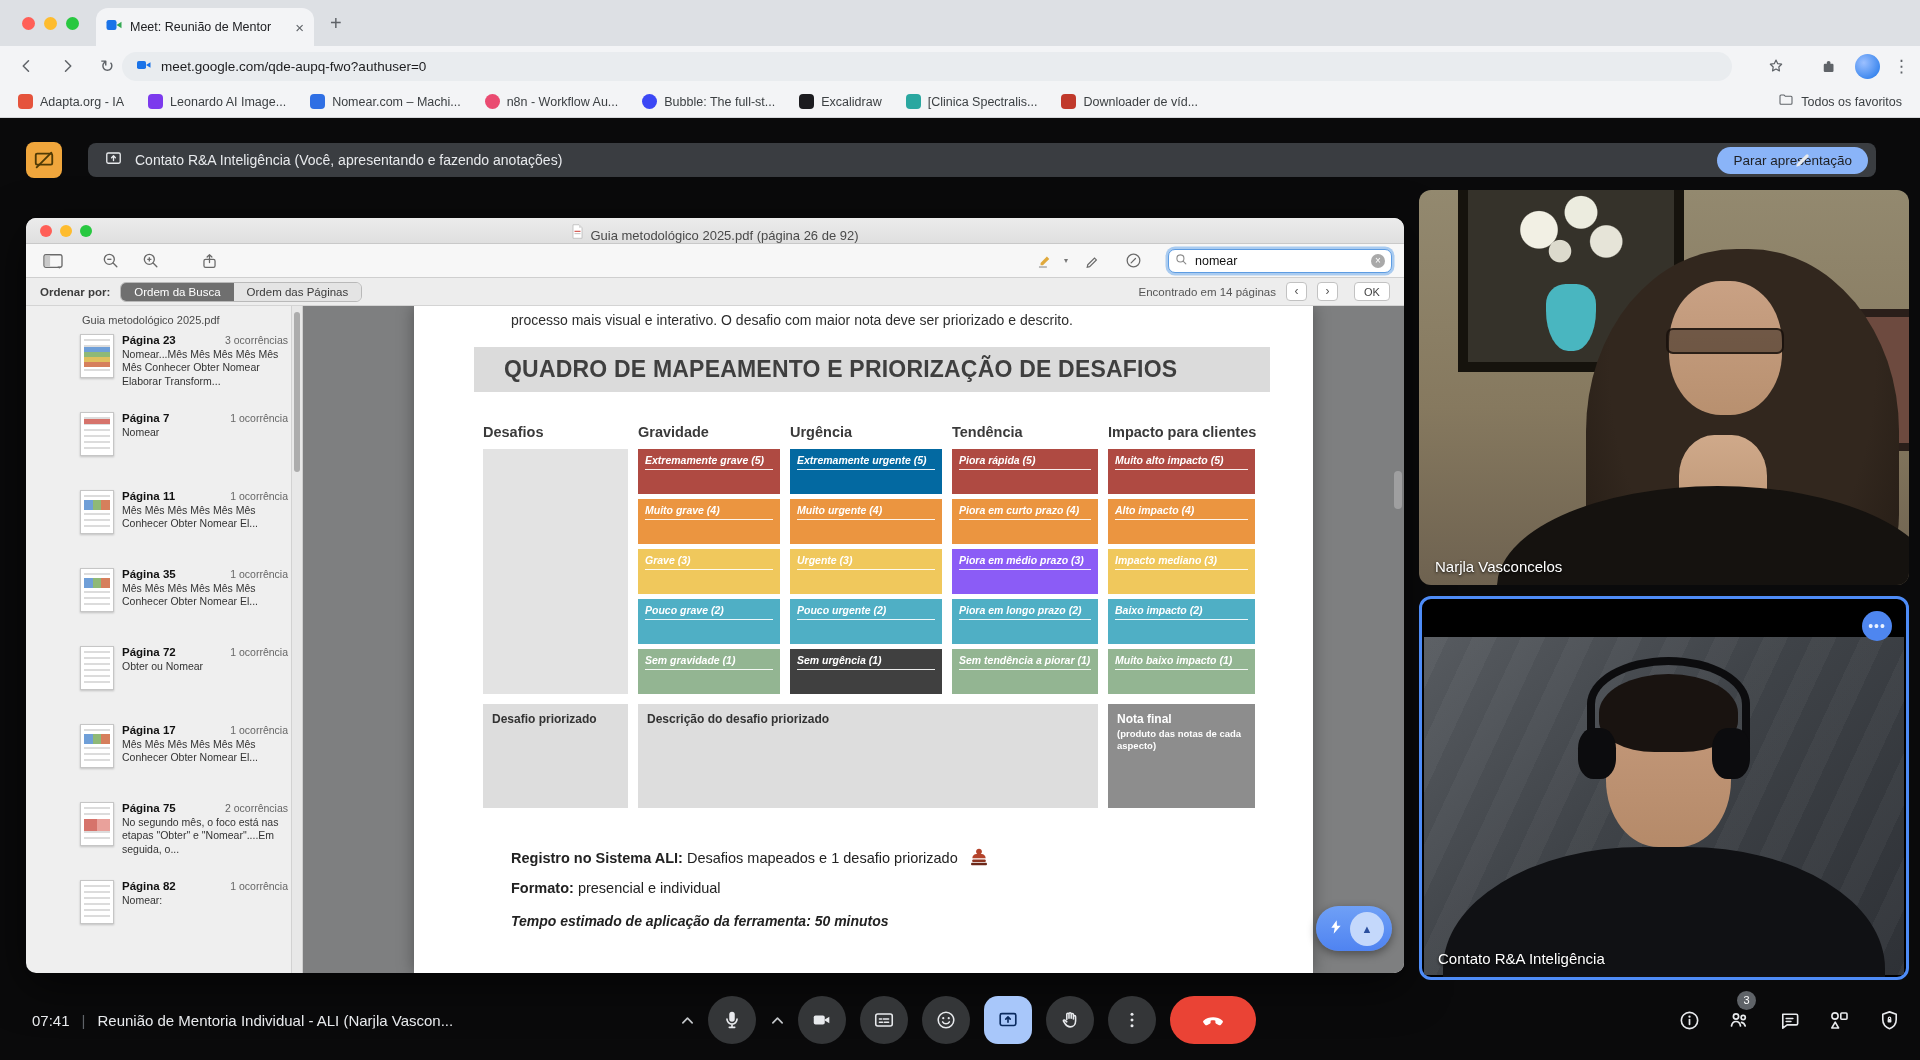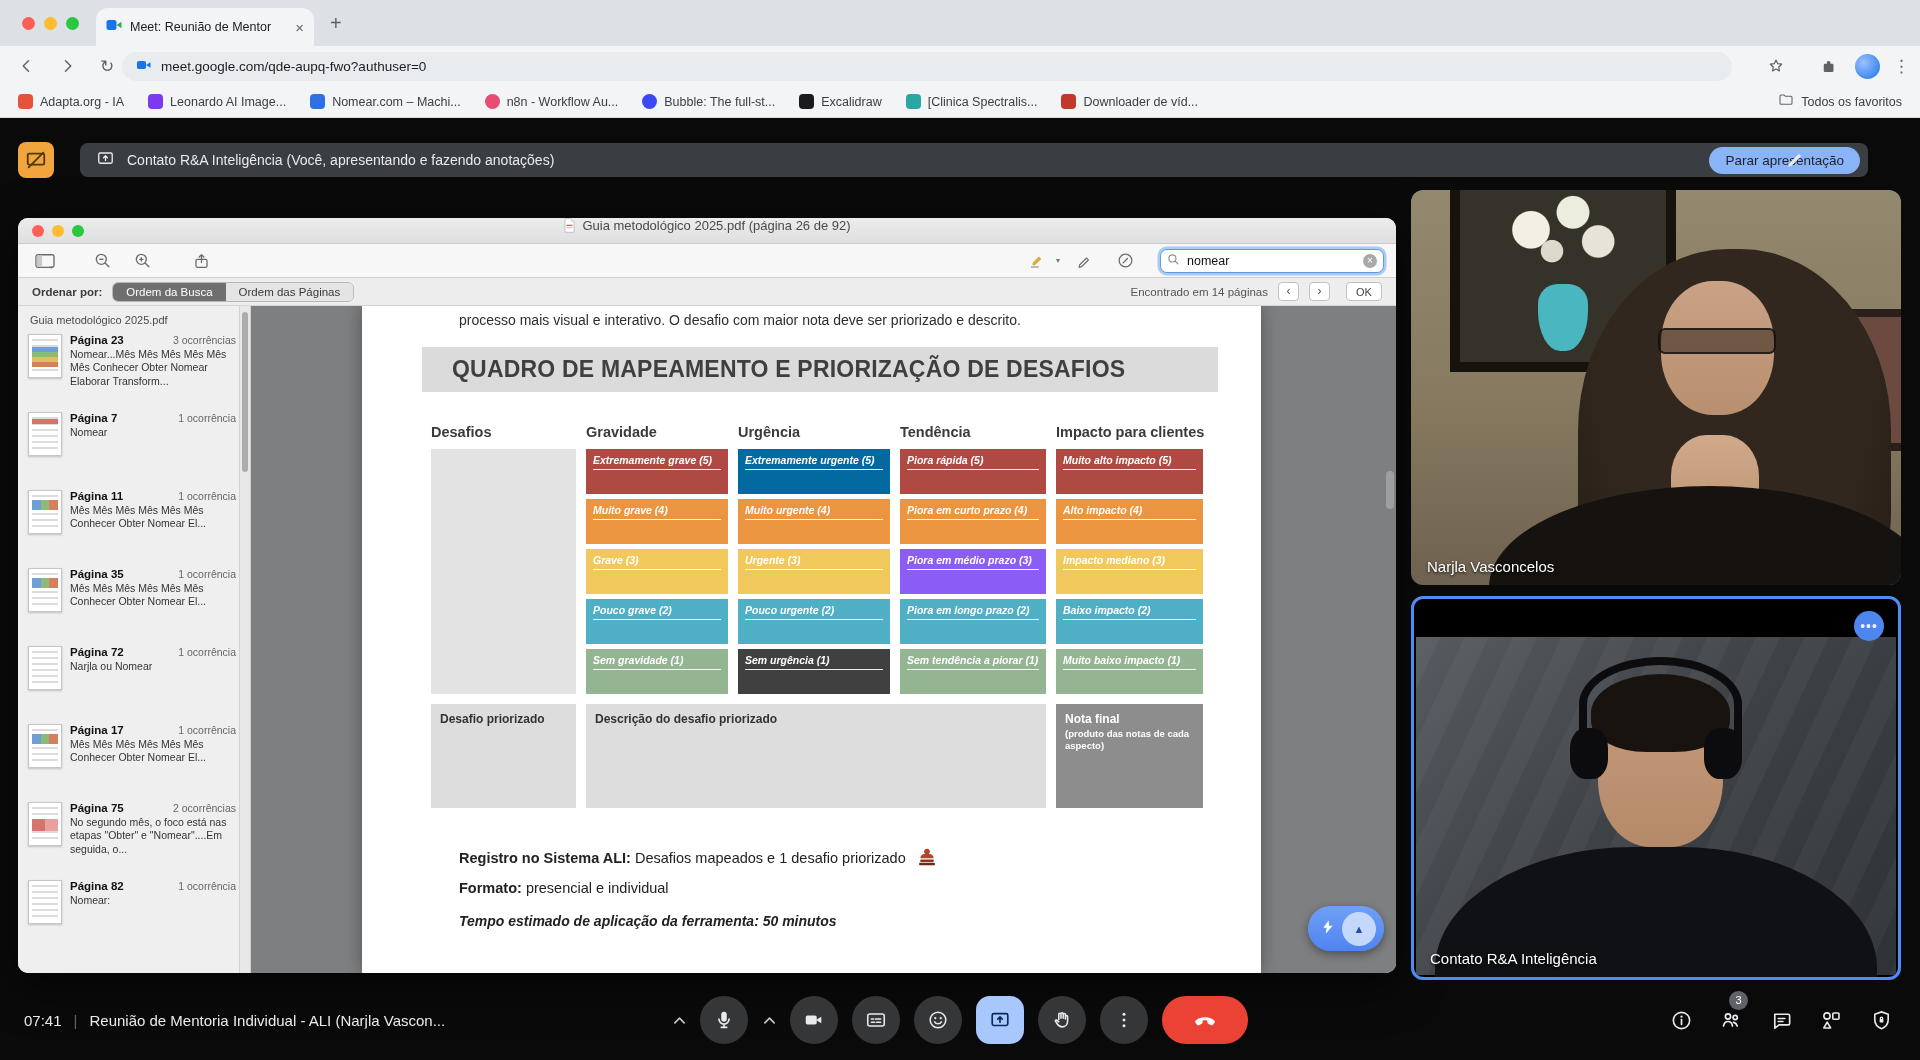--- a/index.html
+++ b/index.html
@@ -30,31 +30,31 @@
 
   
   .bookmarks{position:absolute;left:0;top:86px;width:1920px;height:32px;background:#f3f4f6;border-bottom:1px solid #d6d8db;display:flex;align-items:center;padding:0 18px;gap:24px;}
   .bm-item{display:flex;align-items:center;gap:7px;font-size:12.5px;color:#3c4043;white-space:nowrap;}
   .bm-fav{width:15px;height:15px;border-radius:4px;flex:none;}
   .f0{background:#e5533c;} .f1{background:#7c3aed;} .f2{background:#2f6fe4;} .f3{background:#ea4b71;border-radius:50%;}
   .f4{background:#3b47f5;border-radius:50%;} .f5{background:#1b1b1f;} .f6{background:#2aa7a0;} .f7{background:#c0392b;}
   .bm-all{margin-left:auto;display:flex;align-items:center;gap:7px;font-size:12.5px;color:#3c4043;}
 
   
-  .meet{position:absolute;left:0;top:118px;width:1828px;height:942px;background:#0a0a0b;}
+  .meet{position:absolute;left:8px;top:118px;width:1828px;height:942px;background:#0a0a0b;}
 
   .banner-icon{position:absolute;left:18px;top:24px;width:36px;height:36px;background:#f0a63c;border-radius:8px;display:grid;place-items:center;}
   .banner-bar{position:absolute;left:80px;top:25px;width:1788px;height:34px;background:#3a3d41;border-radius:8px;display:flex;align-items:center;padding:0 8px 0 16px;gap:12px;}
   .banner-text{font-size:14px;color:#e8eaed;white-space:nowrap;overflow:hidden;text-overflow:ellipsis;flex:1;}
   .stop-btn{height:27px;padding:0 16px;border-radius:14px;background:#8ab4f8;color:#1f2023;font-size:13.5px;font-weight:500;}
   .banner-pen{position:absolute;right:20px;top:29px;width:26px;height:26px;display:grid;place-items:center;}
 
   
   .pvw{position:absolute;left:18px;top:100px;width:1378px;height:755px;border-radius:10px;overflow:hidden;background:#efefef;box-shadow:0 12px 45px rgba(0,0,0,.6);}
-  .pvw-titlebar{position:relative;height:26px;background:linear-gradient(#ececec,#dfdfdf);border-bottom:1px solid #c9c9c9;display:flex;align-items:flex-start;justify-content:center;gap:6px;}
+  .pvw-titlebar{position:relative;height:26px;background:linear-gradient(#ececec,#dfdfdf);border-bottom:1px solid #c9c9c9;display:flex;align-items:flex-end;justify-content:center;gap:6px;}
   .pl{position:absolute;top:7px;width:12px;height:12px;border-radius:50%;}
   .pl-red{left:14px;background:#ff5f57;} .pl-yellow{left:34px;background:#febc2e;} .pl-green{left:54px;background:#28c840;}
   .pvw-title{font-size:13px;color:#4a4a4a;}
   .pvw-toolbar{height:34px;background:#f7f7f7;border-bottom:1px solid #cfcfcf;display:flex;align-items:center;padding:0 12px;gap:10px;}
   .tool-btn{width:30px;height:24px;display:grid;place-items:center;border-radius:5px;}
   .tool-gap{width:8px;}
   .tb-spacer{flex:1;}
   .caret-sm{font-size:8px;color:#777;margin-left:-6px;}
   .search-field{width:224px;height:24px;background:#fff;border:1px solid #5d9ce2;box-shadow:0 0 0 2.5px #a9cbf0;border-radius:7px;display:flex;align-items:center;padding:0 6px;gap:5px;margin-left:10px;}
   .search-input{border:none;outline:none;flex:1;font-size:12.5px;color:#111;background:transparent;min-width:0;}
@@ -63,21 +63,21 @@
   .sort-label{font-weight:bold;}
   .seg{display:flex;height:20px;border:1px solid #b9b9b9;border-radius:6px;overflow:hidden;}
   .seg-on{background:#6f6f6f;color:#fff;padding:0 13px;line-height:19px;font-size:11.5px;}
   .seg-off{background:#e4e4e4;color:#3a3a3a;padding:0 13px;line-height:19px;font-size:11.5px;}
   .found-text{margin-left:auto;color:#555;}
   .pg-btn{width:21px;height:19px;background:#fff;border:1px solid #c2c2c2;border-radius:4px;font-size:12px;color:#555;line-height:17px;text-align:center;}
   .ok-btn{width:36px;height:19px;background:#fff;border:1px solid #c2c2c2;border-radius:4px;font-size:11px;color:#444;margin-left:6px;}
   .pvw-body{position:absolute;left:0;top:88px;right:0;bottom:0;display:flex;}
 
   
-  .pvw-sidebar{position:relative;width:233px;flex:none;background:#efefef;border-right:1px solid #cfcfcf;padding:8px 14px 0 10px;}
+  .pvw-sidebar{position:relative;width:233px;flex:none;background:#efefef;border-right:1px solid #cfcfcf;padding:8px 14px 0 10px;margin-left:44px;}
   .sb-title{font-size:11px;color:#4a4a4a;margin:0 0 8px 2px;}
   .sb-item{display:flex;gap:8px;height:70px;margin-bottom:8px;}
   .sb-thumb{position:relative;width:34px;height:44px;background:#fff;border:1px solid #c6c6c6;box-shadow:0 1px 2px rgba(0,0,0,.2);flex:none;}
   .sb-thumb::before{content:"";position:absolute;left:3px;right:3px;top:4px;bottom:4px;background:repeating-linear-gradient(#dcdcdc 0 2px,transparent 2px 6px);}
   .sb-thumb::after{content:"";position:absolute;left:3px;right:3px;}
   .t1::after{top:12px;height:20px;background:linear-gradient(180deg,#6f9fd8 0 25%,#8fb977 25% 50%,#e0c05e 50% 75%,#d67f5c 75% 100%);}
   .t2::after{top:6px;height:5px;background:#d6736b;}
   .t3::after,.t4::after,.t6::after{top:9px;height:10px;background:linear-gradient(90deg,#6f9fd8 0 33%,#8fb977 33% 66%,#d67f5c 66% 100%);}
   .t7::after{top:16px;height:12px;background:linear-gradient(90deg,#d6736b 0 50%,#e9a19b 50% 100%);}
   .sb-text{flex:1;min-width:0;}
@@ -420,21 +420,21 @@
                 <div class="sb-snippet">Mês Mês Mês Mês Mês Mês Conhecer Obter Nomear El...</div>
               </div>
           </div>
           <div class="sb-item">
             <div class="sb-thumb t5"></div>
             <div class="sb-text">
                 <div class="sb-row">
                   <span class="sb-page">Página 72</span>
                   <span class="sb-count">1 ocorrência</span>
                 </div>
-                <div class="sb-snippet">Narjla ou Nomear</div>
+                <div class="sb-snippet">Obter ou Nomear</div>
               </div>
           </div>
           <div class="sb-item">
             <div class="sb-thumb t6"></div>
             <div class="sb-text">
                 <div class="sb-row">
                   <span class="sb-page">Página 17</span>
                   <span class="sb-count">1 ocorrência</span>
                 </div>
                 <div class="sb-snippet">Mês Mês Mês Mês Mês Mês Conhecer Obter Nomear El...</div>

